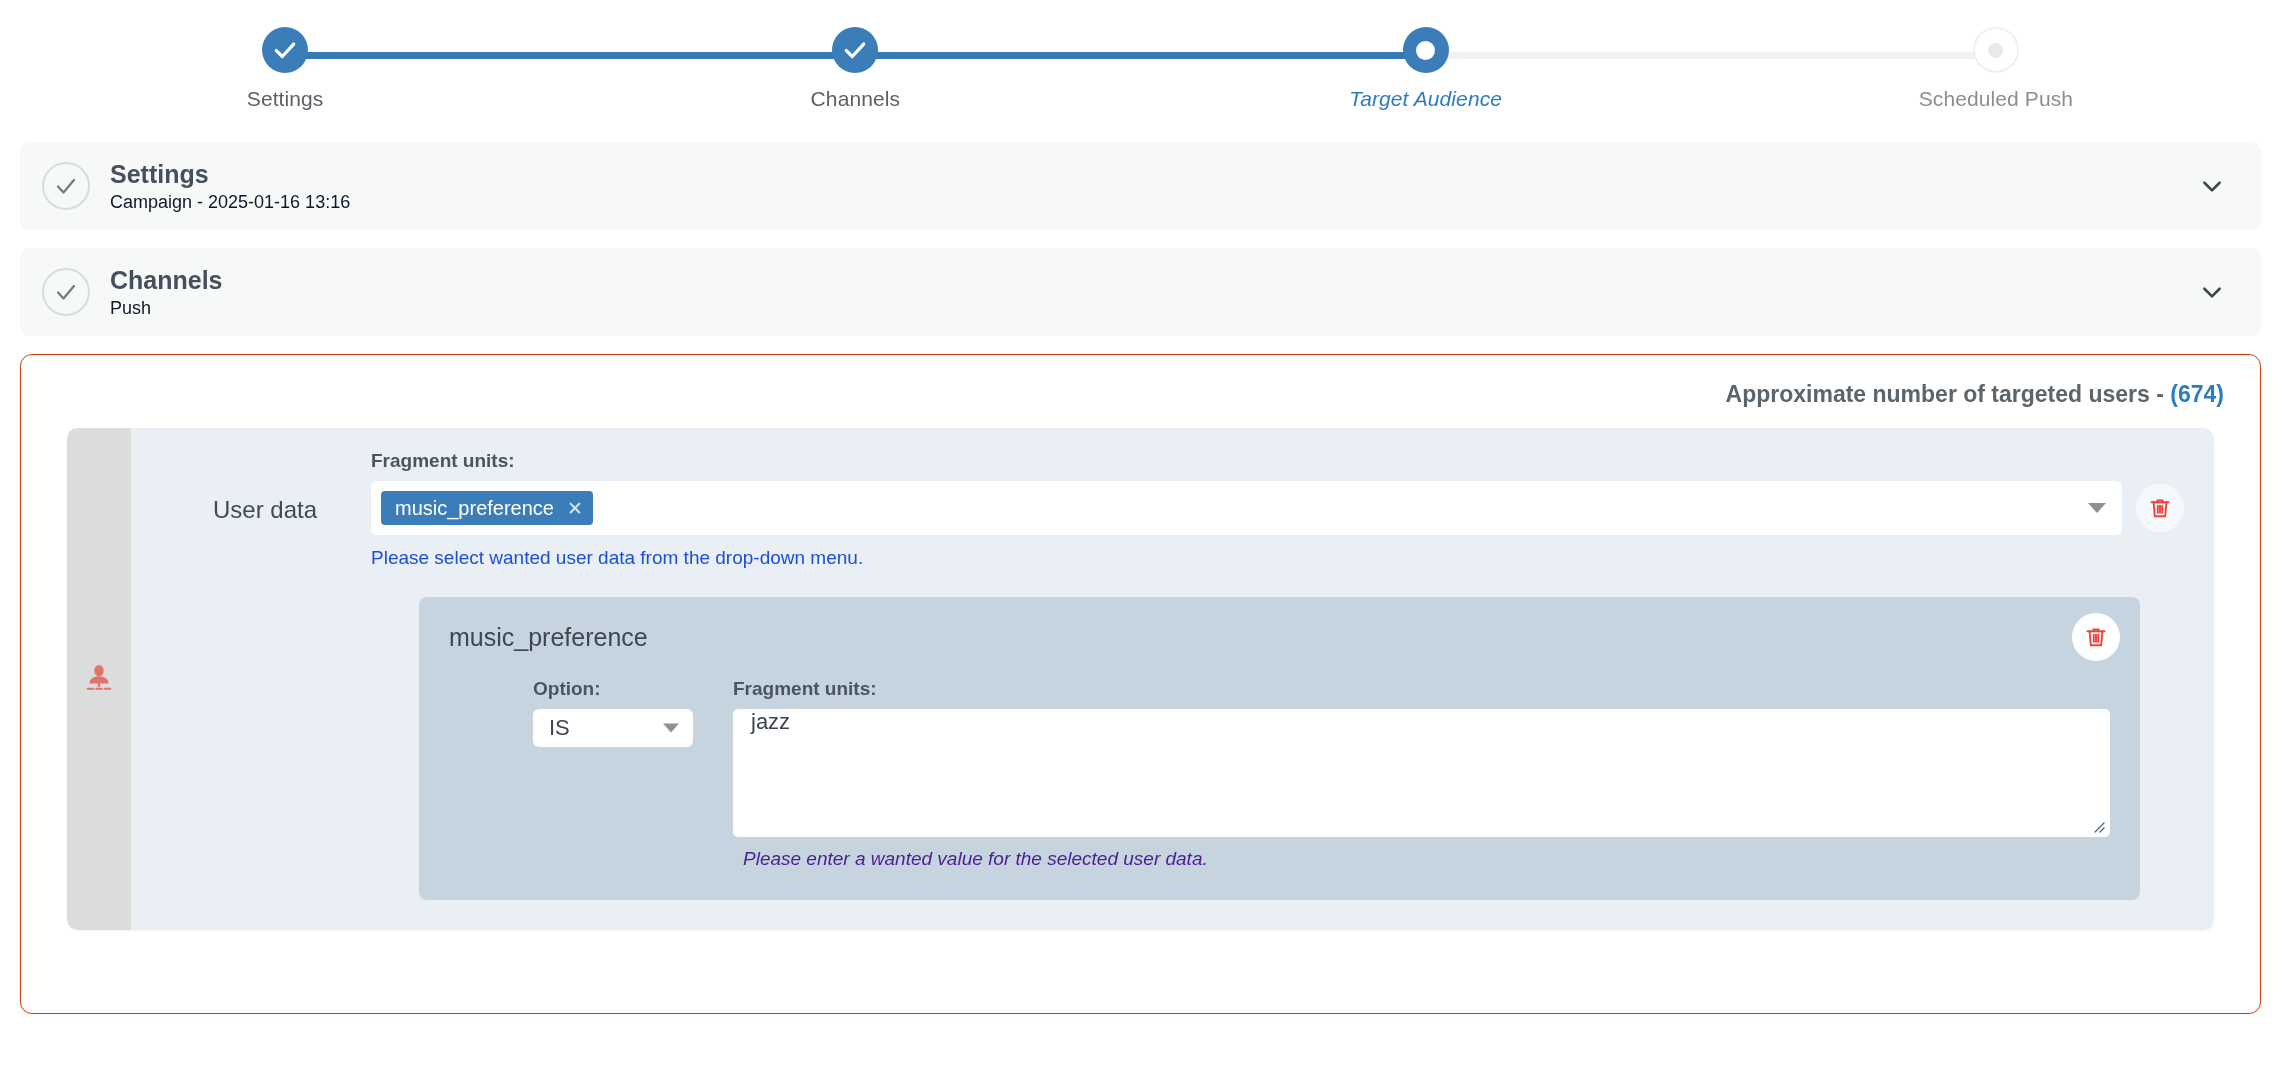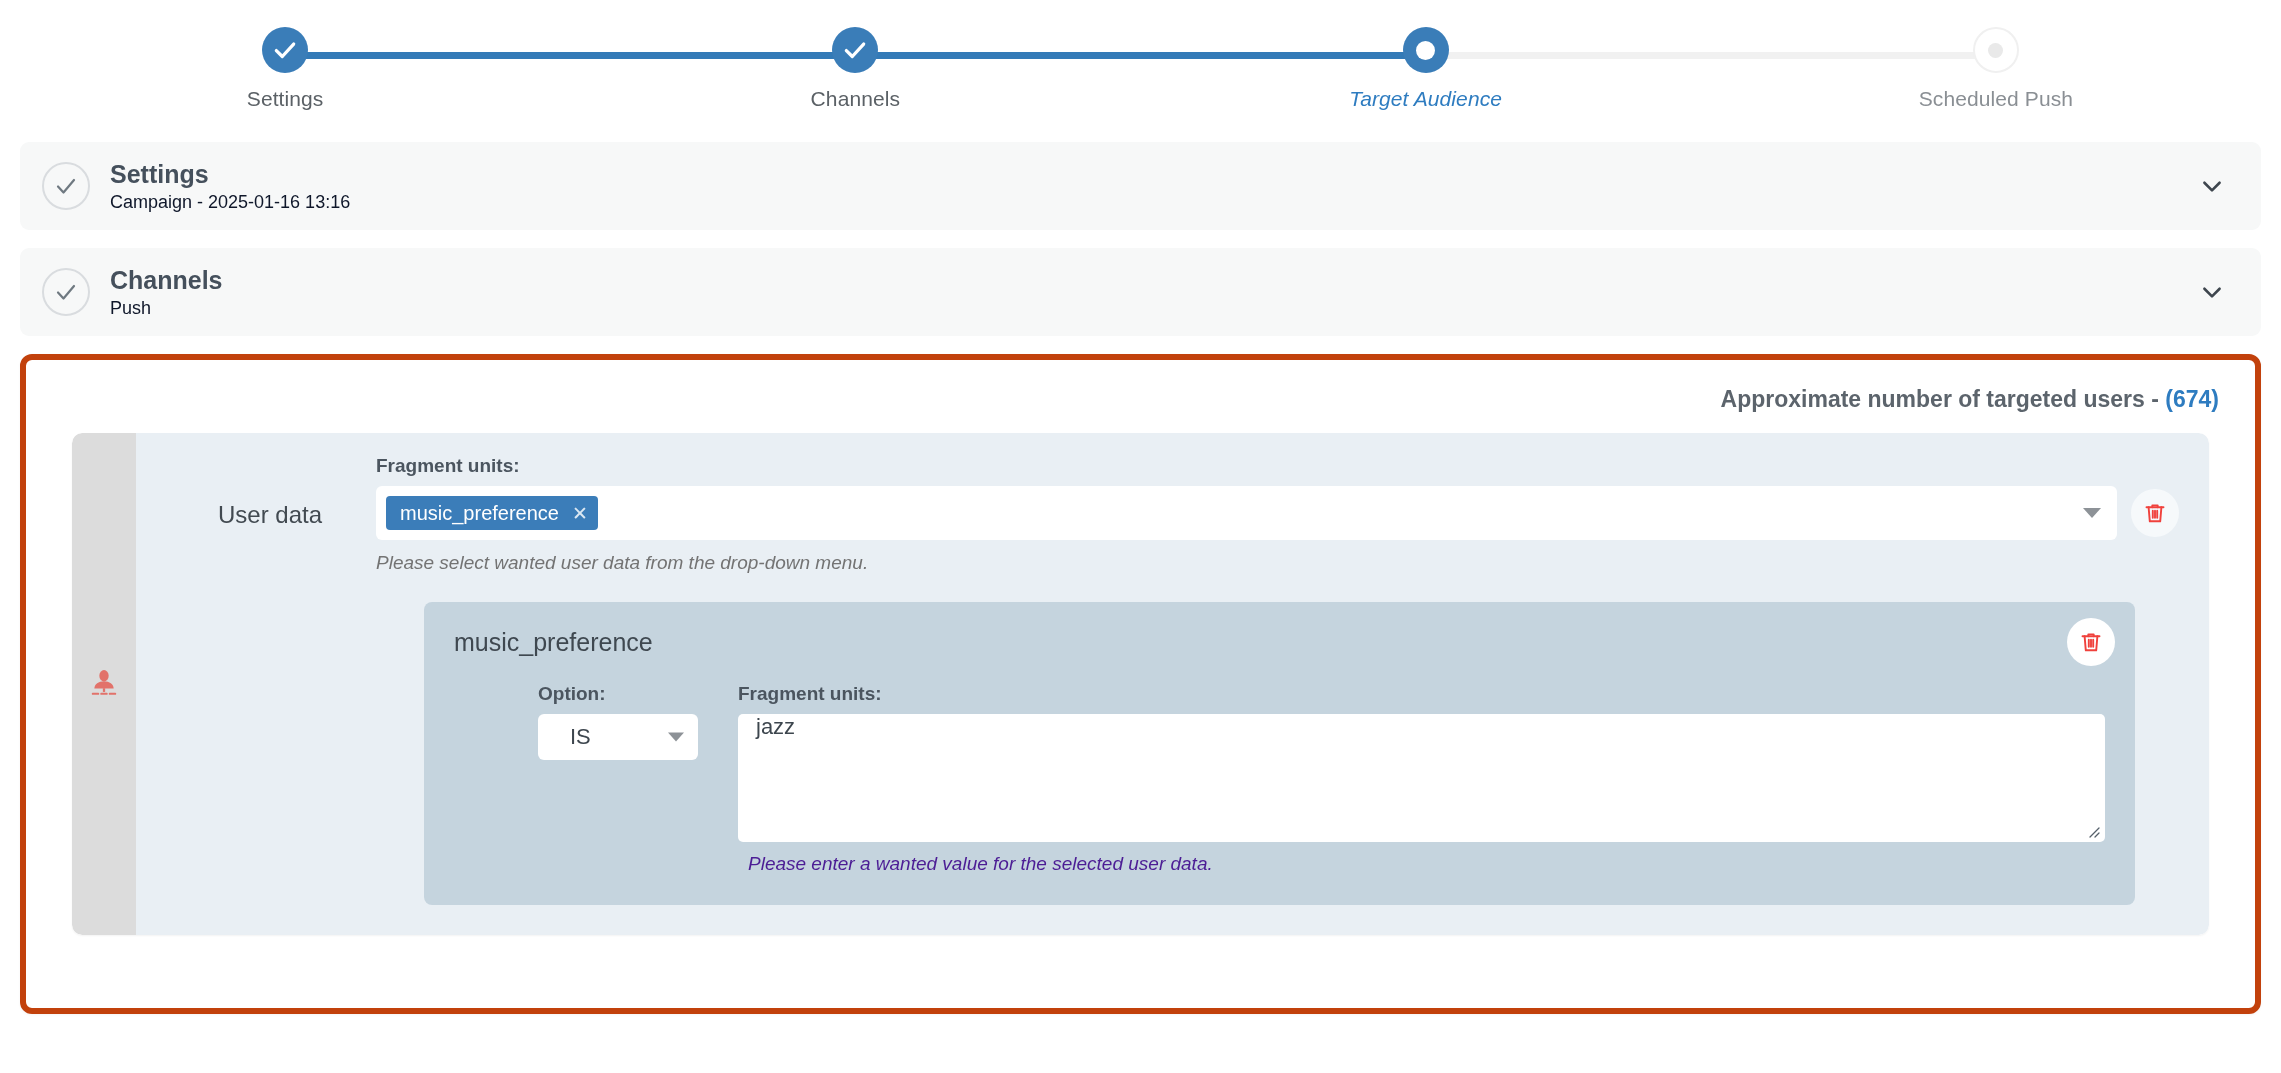--- a/index.html
+++ b/index.html
@@ -110,21 +110,21 @@
     display: flex; align-items: center; justify-content: center;
     background: transparent;
     border: none; cursor: pointer;
   }
   .chev-btn svg { width: 26px; height: 26px; display:block; }
 
   
   .panel {
     margin: 8px 20px 0 20px;
     background: #ffffff;
-    border: 6px solid #c2410c;
+    border: 1px solid #c2410c;
     border-radius: 12px;
     box-shadow: 0 1px 3px rgba(0,0,0,.045);
     padding: 26px 28px 34px 28px;
     min-height: 660px;
   }
   .approx {
     text-align: right;
     font-size: 23px;
     font-weight: bold;
     color: #5c646c;
@@ -222,22 +222,21 @@
     margin-left: 14px;
     border: none; cursor: pointer;
     align-self: center;
   }
   .trash-btn svg { width: 24px; height: 24px; display:block; }
   .row-with-del { display: flex; align-items: stretch; }
   .row-with-del .select-multi { flex: 1 1 auto; }
 
   .hint {
     font-size: 19px;
-    font-style: italic;
-    color: #737373;
+    color: #1d4ed8;
     margin-top: 12px;
   }
 
   
   .cond-card {
     position: relative;
     background: #c5d4de;
     border-radius: 8px;
     margin: 28px 44px 0 258px;
     padding: 26px 30px 30px 30px;
@@ -261,24 +260,24 @@
     display: flex;
     align-items: flex-start;
     padding-left: 84px;
     gap: 12px;
   }
   .field-option { width: 160px; flex: 0 0 160px; margin-right: 28px; }
   .option-select {
     position: relative;
     background: #ffffff;
     border-radius: 6px;
-    height: 46px;
-    display: flex;
-    align-items: center;
-    padding: 0 32px;
+    height: 38px;
+    display: flex;
+    align-items: center;
+    padding: 0 16px;
     font-size: 22px;
     color: #3d464e;
     cursor: pointer;
   }
   .option-select .caret2 {
     position: absolute; right: 14px; top: 50%;
     transform: translateY(-50%);
     width: 0; height: 0;
     border-left: 8px solid transparent;
     border-right: 8px solid transparent;

